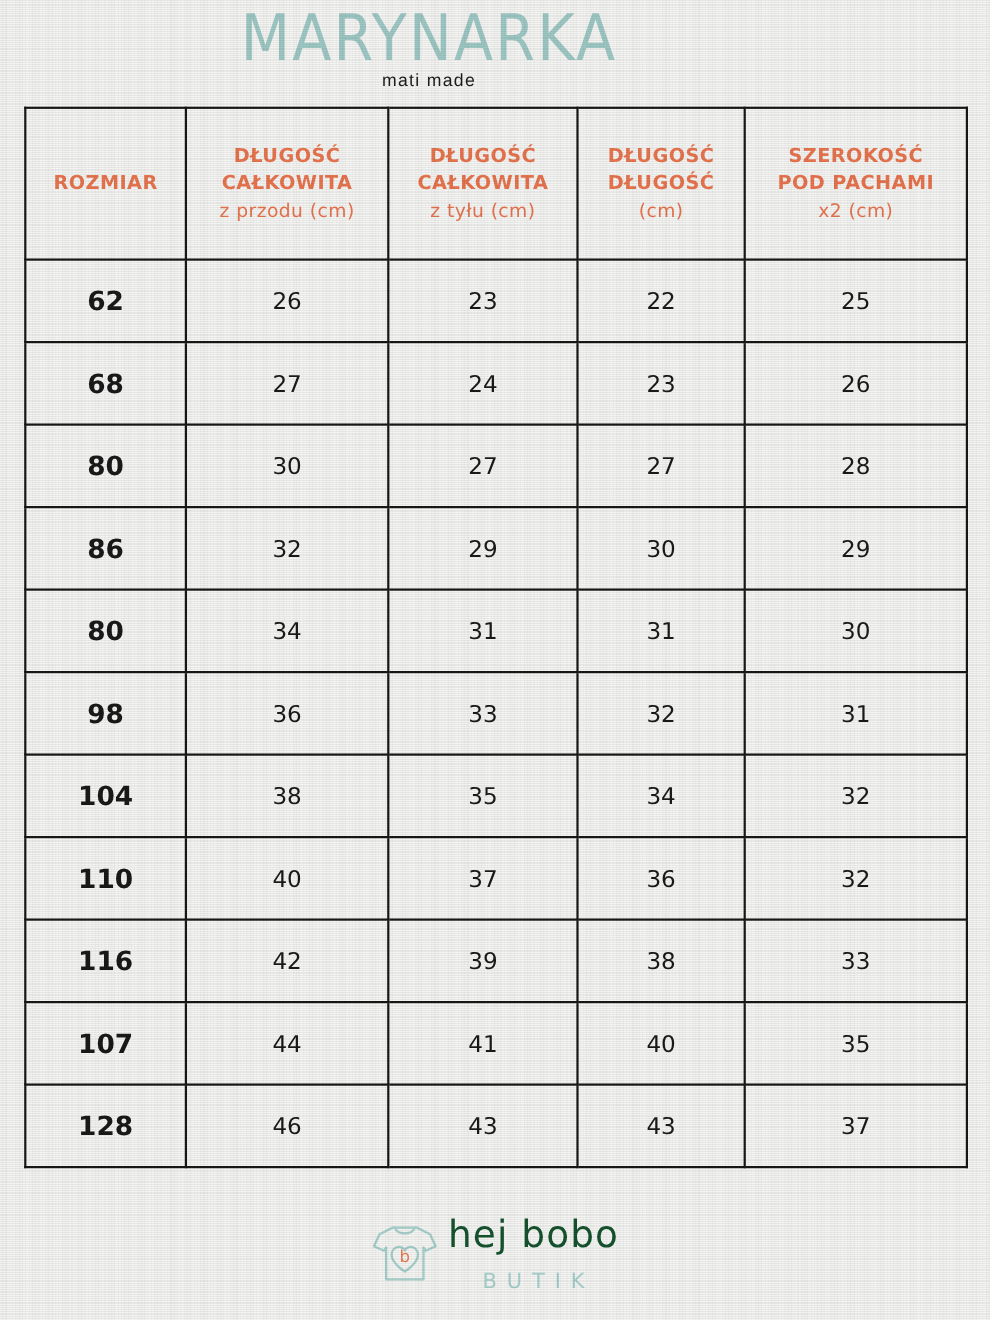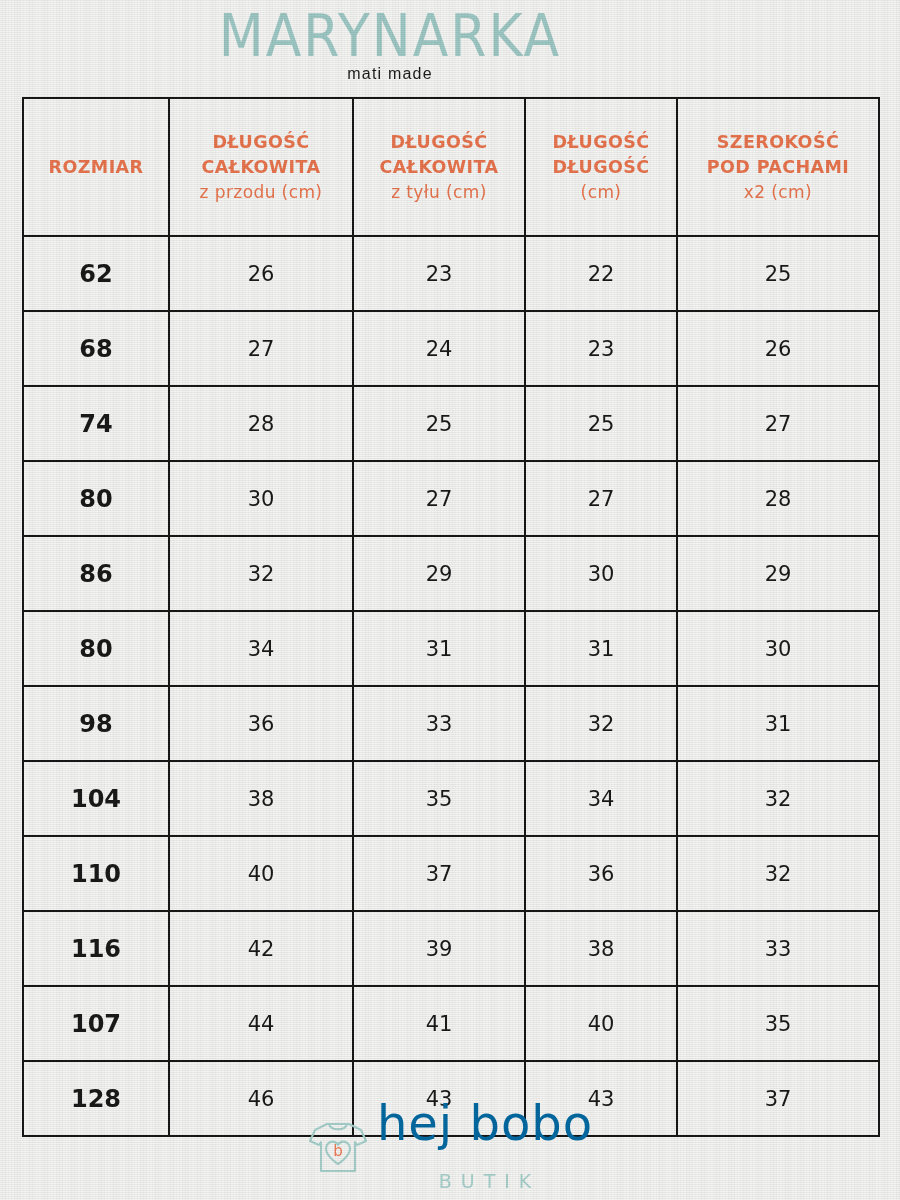--- a/index.html
+++ b/index.html
@@ -131,33 +131,33 @@
     flex: 0 0 auto;
     margin-top: 2px;
   }
   .logo-text {
     display: flex;
     flex-direction: column;
     align-items: center;
     line-height: 1;
   }
   .logo-word {
-    color: #0369a1;
-    font-size: 48px;
+    color: #14532d;
+    font-size: 34px;
     line-height: 46px;
     font-weight: 400;
     letter-spacing: 1px;
     font-family: "DejaVu Sans", sans-serif;
   }
   .logo-sub {
     color: #a6d0cb;
     font-size: 19px;
     line-height: 22px;
     letter-spacing: 9px;
-    margin-top: 24px;
+    margin-top: 8px;
     margin-left: 9px;
     font-weight: 400;
     font-family: "DejaVu Sans", sans-serif;
   }
 </style>
 </head>
 <body>
 
 <div id="page">
 
@@ -209,27 +209,20 @@
             <td>23</td>
             <td>22</td>
             <td>25</td>
           </tr>
           <tr>
             <td class="size-cell">68</td>
             <td>27</td>
             <td>24</td>
             <td>23</td>
             <td>26</td>
-          </tr>
-          <tr>
-            <td class="size-cell">74</td>
-            <td>28</td>
-            <td>25</td>
-            <td>25</td>
-            <td>27</td>
           </tr>
           <tr>
             <td class="size-cell">80</td>
             <td>30</td>
             <td>27</td>
             <td>27</td>
             <td>28</td>
           </tr>
           <tr>
             <td class="size-cell">86</td>

